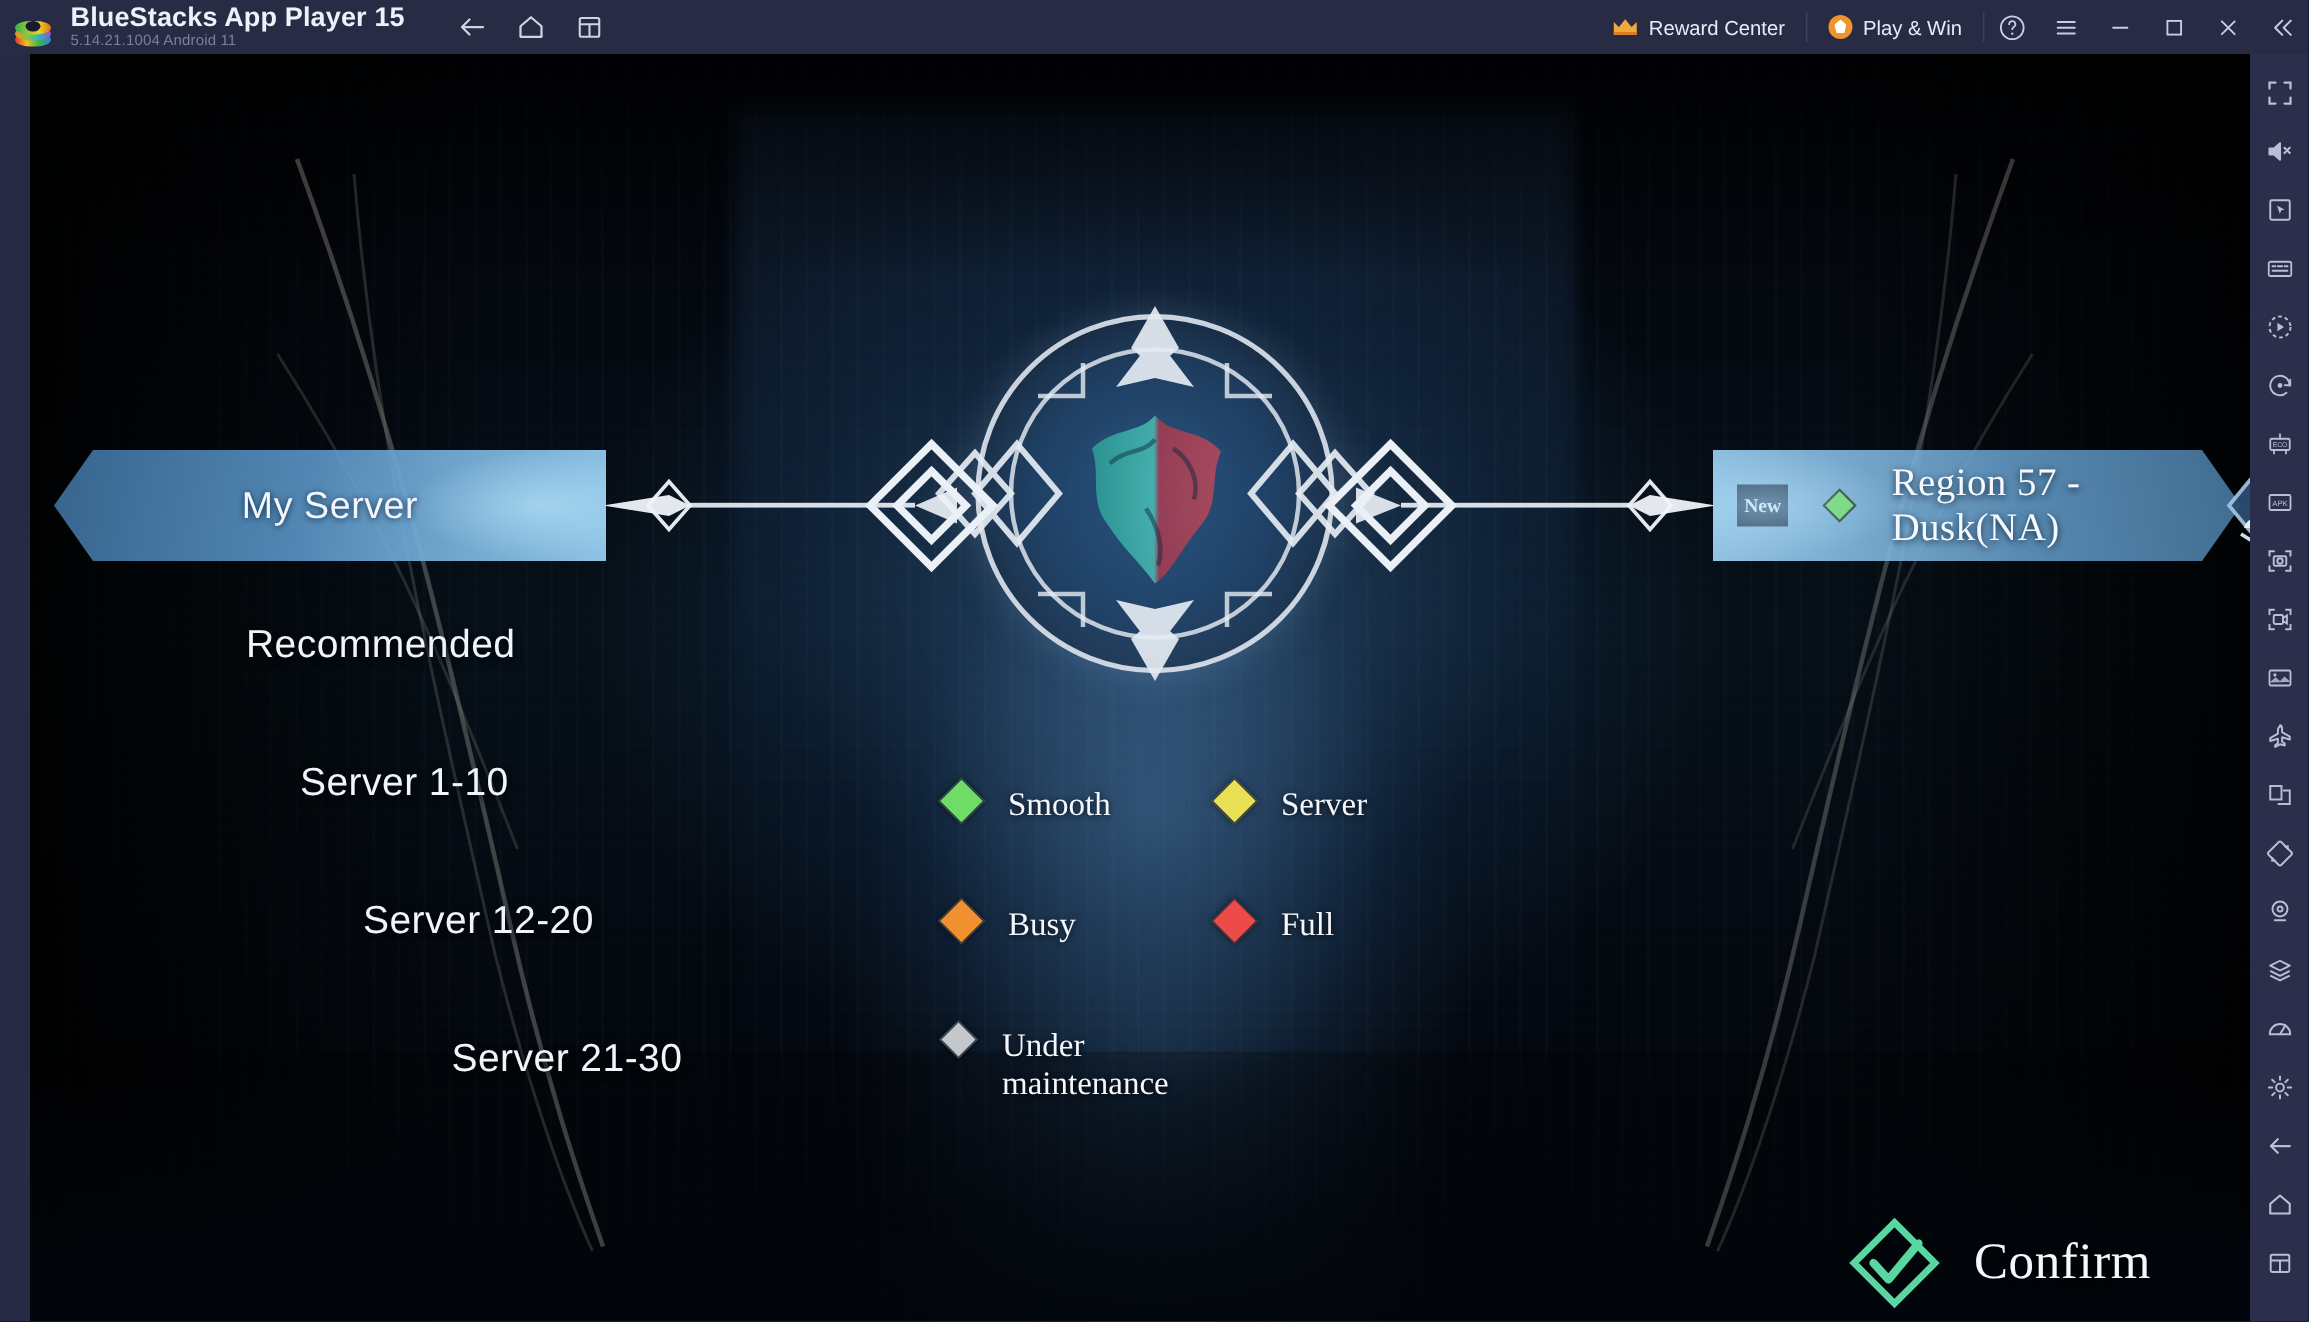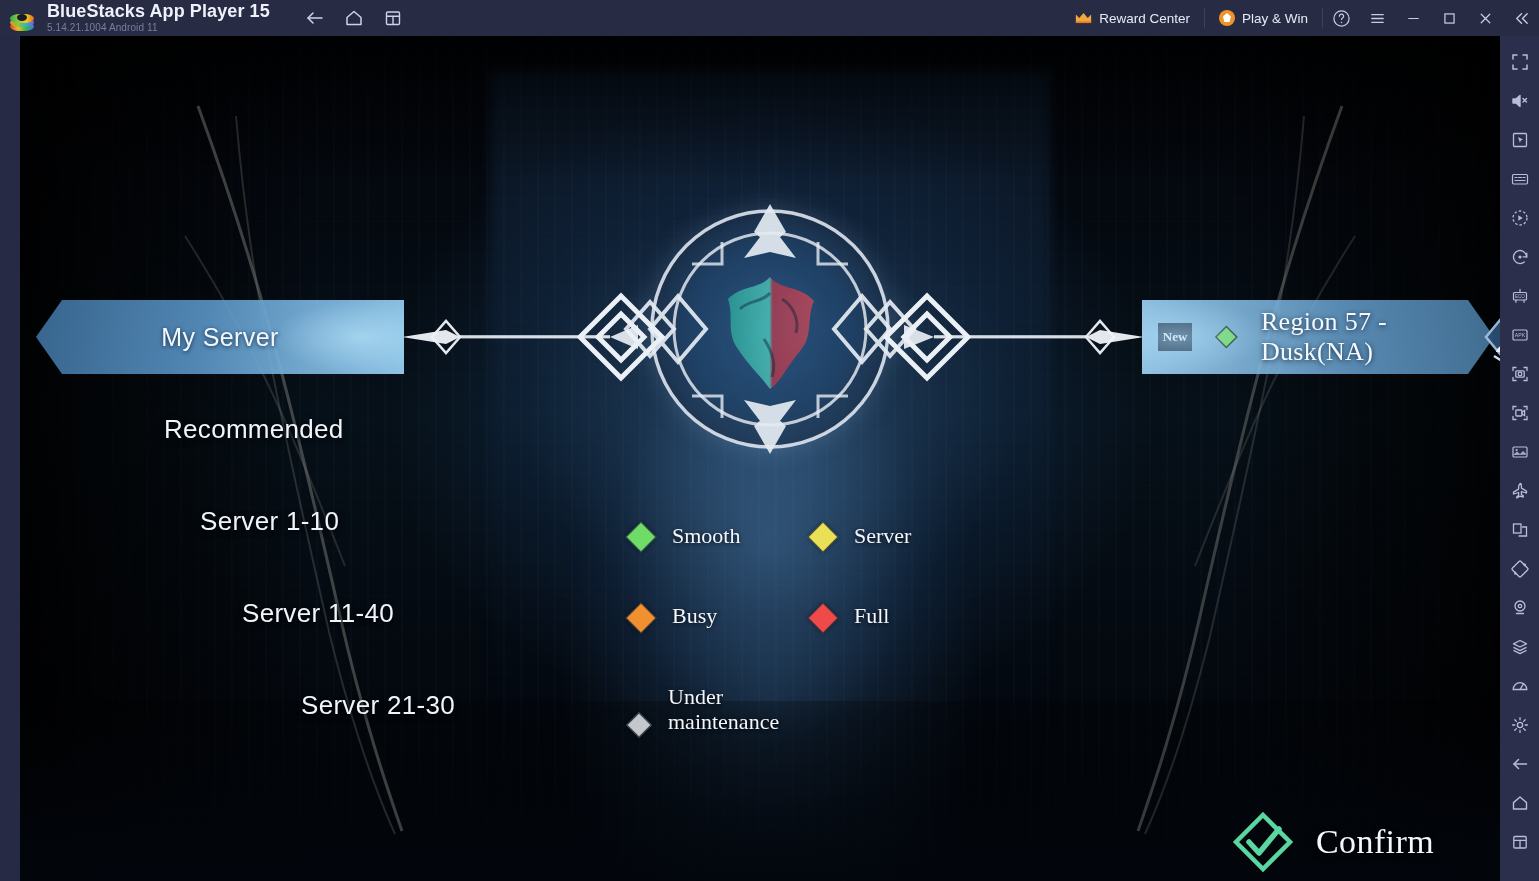--- a/index.html
+++ b/index.html
@@ -127,21 +127,21 @@
   .conn-right { left:884px; width:240px; }
 
   
   .nav-list { position:absolute; left:0; top:360px; width:470px; }
   .nav-item { font-size:26px; color:#f0f4fb; letter-spacing:.3px; cursor:pointer;
     text-shadow:0 2px 6px rgba(0,0,0,.9); white-space:nowrap; }
 
   
   .legend { position:absolute; left:610px; top:487px; width:400px; }
   .legend-row { display:flex; align-items:center; margin-bottom:55px; }
-  .legend-cell { display:flex; align-items:flex-end; width:182px; }
+  .legend-cell { display:flex; align-items:flex-start; width:182px; }
   .legend-cell .lbl { margin-left:20px; font-family:"Liberation Serif", serif; font-size:22px;
     color:#f3f6fc; text-shadow:0 1px 4px rgba(0,0,0,.85); line-height:1.15; }
   .dia { width:22px; height:22px; transform:rotate(45deg); flex:0 0 auto;
     border:1.5px solid rgba(35,45,60,.9); box-shadow:0 0 4px rgba(0,0,0,.6); }
 
   
   .confirm { position:absolute; left:1212px; top:775px; display:flex; align-items:center; cursor:pointer; }
   .confirm-box { width:62px; height:62px; flex:0 0 auto; }
   .confirm-txt { margin-left:22px; font-family:"Liberation Serif", serif; font-size:34px; color:#f4f7fd;
     letter-spacing:.4px; text-shadow:0 2px 6px rgba(0,0,0,.9); }
@@ -356,21 +356,21 @@
     <svg class="avatar-badge" viewBox="0 0 56 66">
       <path d="M28 4 L52 33 L28 62 L4 33 Z" fill="#2b4d72" stroke="#9fc0de" stroke-width="2.5" opacity=".95"></path>
       <circle cx="28" cy="26" r="8" fill="#e8eef5"></circle>
       <path d="M14 48 C 16 37, 40 37, 42 48 Z" fill="#e8eef5"></path>
       <path d="M12 52 L28 62 L44 52" fill="none" stroke="#cfdceb" stroke-width="2.5"></path>
     </svg>
 
     <div class="nav-list">
       <div class="nav-item" style="position:absolute;left:144px;top:18px">Recommended</div>
       <div class="nav-item" style="position:absolute;left:180px;top:110px">Server 1-10</div>
-      <div class="nav-item" style="position:absolute;left:222px;top:202px">Server 11-40</div>
+      <div class="nav-item" style="position:absolute;left:222px;top:202px">Server 12-20</div>
       <div class="nav-item" style="position:absolute;left:281px;top:294px">Server 21-30</div>
     </div>
 
     <div class="legend">
       <div class="legend-row">
         <div class="legend-cell">
           <span class="dia" style="background:#6fdc68"></span>
           <span class="lbl">Smooth</span>
         </div>
         <div class="legend-cell">

